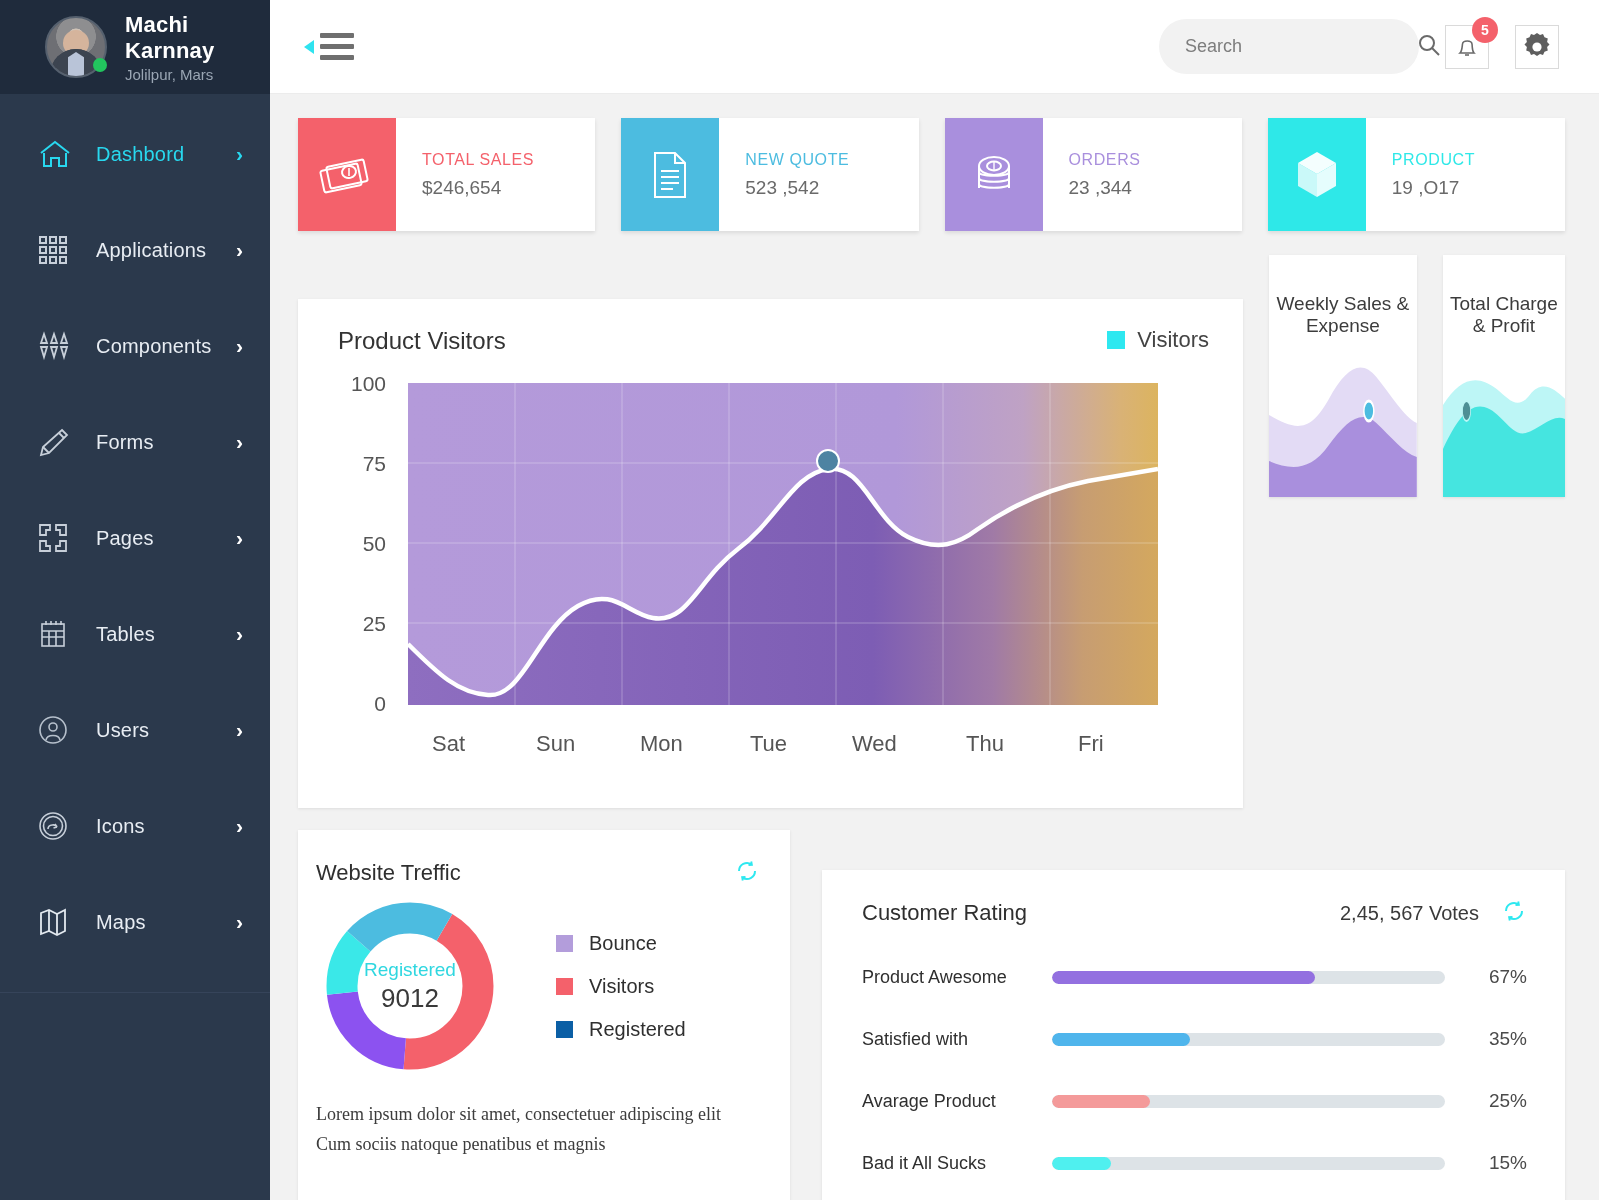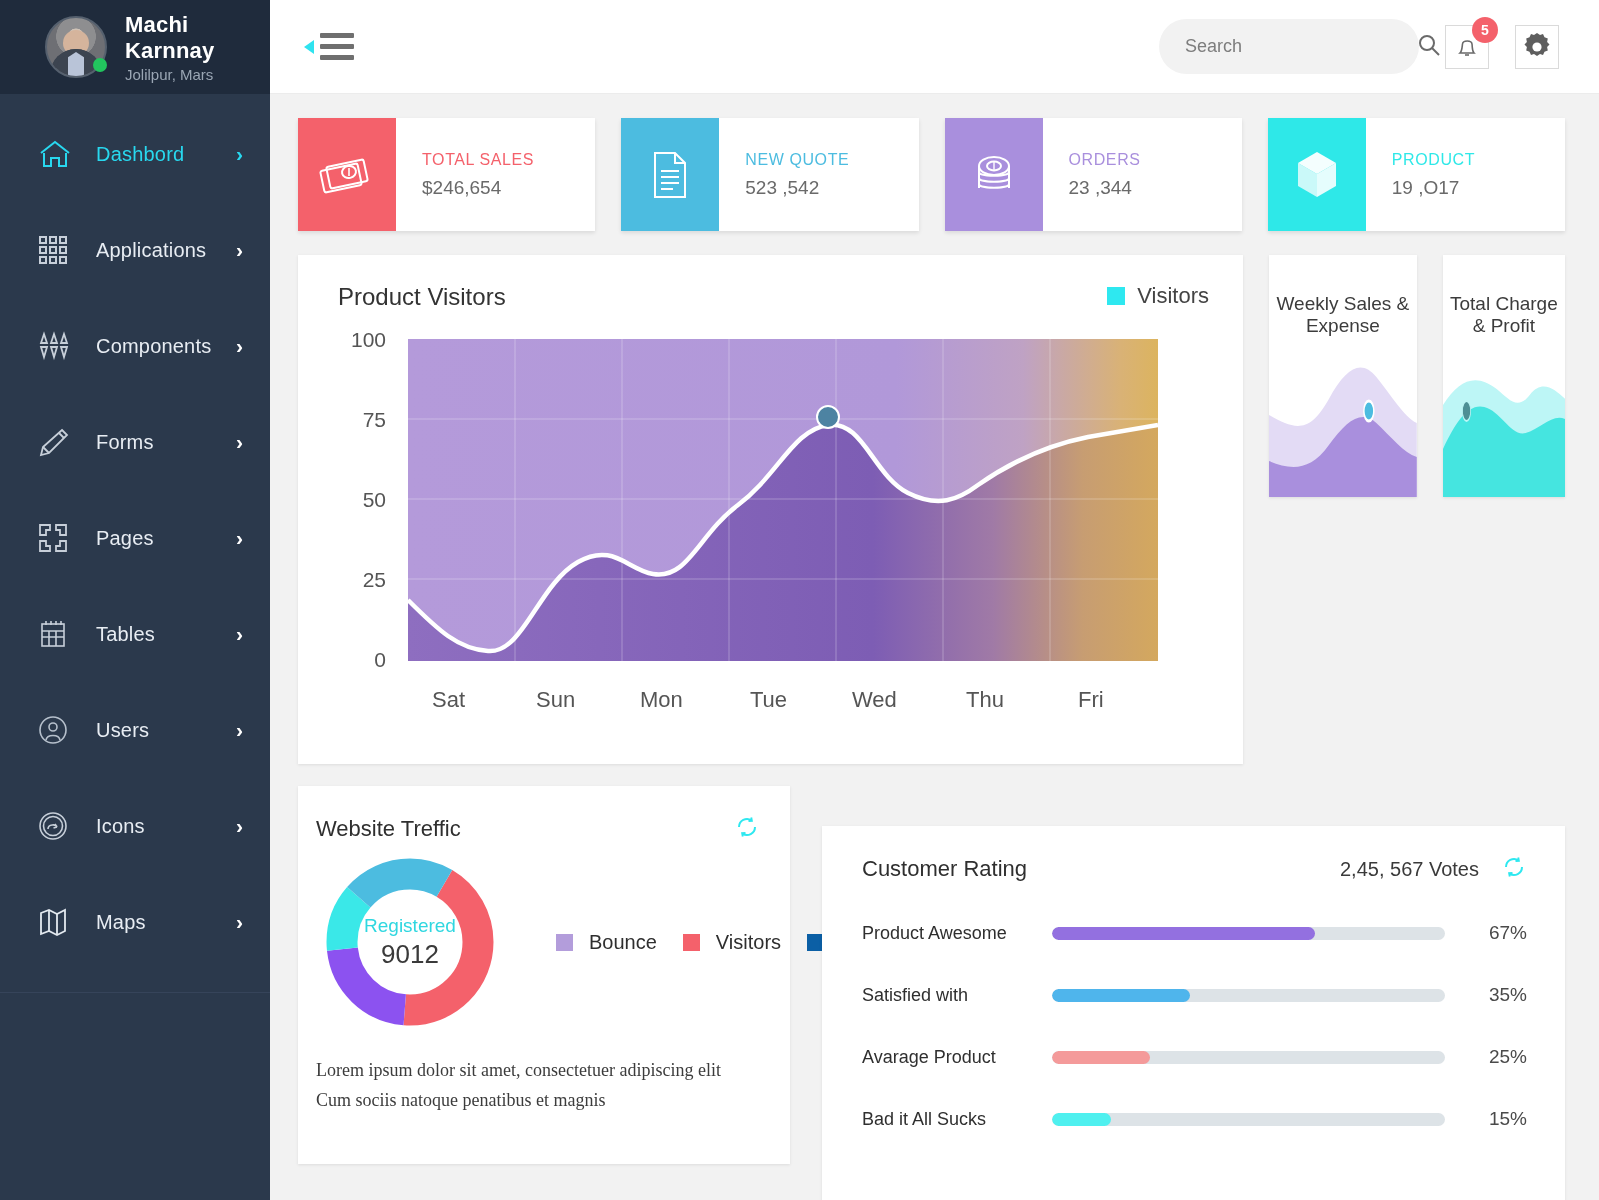--- a/index.html
+++ b/index.html
@@ -110,21 +110,21 @@
   .stat .tile {
     width: 98px; min-width: 98px; display: flex; align-items: center; justify-content: center;
   }
   .stat .body { flex: 1; display: flex; flex-direction: column; justify-content: center; padding-left: 26px; }
   .stat .t { font-size: 16px; letter-spacing: .6px; margin-bottom: 8px; }
   .stat .v { font-size: 19px; color: #6a6a6a; }
 
   
   .row2 { display: flex; gap: 26px; margin-top: 24px; }
   .panel { background: #fff; box-shadow: 0 1px 3px rgba(0,0,0,.09); }
-  .visitors-panel { flex: 1; height: 509px; padding: 28px 34px 0 40px; position: relative; }
+  .visitors-panel { flex: 1; height: 509px; padding: 28px 34px 0 40px; position: relative; margin-top: 44px; }
   .panel-head { display: flex; align-items: flex-start; }
   .panel-title { font-size: 24px; color: #333; font-weight: 400; }
   .legend { margin-left: auto; display: flex; align-items: center; gap: 12px; }
   .legend .sw { width: 18px; height: 18px; }
   .legend .lg-label { font-size: 22px; color: #444; }
 
   .side-col { width: 296px; display: flex; flex-direction: row; gap: 26px; }
   .mini-panel { height: 242px; position: relative; overflow: hidden; }
   .mini-title {
     text-align: center; font-size: 19px; color: #3c3c3c; padding-top: 38px; position: relative; z-index: 2;
@@ -143,21 +143,21 @@
   .votes { font-size: 20px; color: #3a3a3a; }
 
   .donut-area { display: flex; align-items: center; gap: 20px; padding-left: 10px; }
   .donut { width: 168px; height: 168px; position: relative; }
   .donut-center {
     position: absolute; inset: 34px; border-radius: 50%; background: #fff;
     display: flex; flex-direction: column; align-items: center; justify-content: center;
   }
   .dc-lbl { color: #2fd7e0; font-size: 19px; margin-bottom: 2px; }
   .dc-val { color: #3a3a3a; font-size: 26px; }
-  .donut-legend { display: flex; flex-direction: row; gap: 26px; padding-left: 42px; }
+  .donut-legend { display: flex; flex-direction: column; gap: 20px; padding-left: 42px; }
   .dl-row { display: flex; align-items: center; gap: 16px; }
   .dl-sw { width: 17px; height: 17px; }
   .dl-txt { font-size: 20px; color: #2f2f2f; }
 
   .lorem { margin-top: 30px; font-family: "Liberation Serif", serif; font-size: 18px; color: #3c3c3c; line-height: 1.65; }
 
   .rate-row { display: flex; align-items: center; height: 62px; }
   .rate-lbl { width: 190px; font-size: 18px; color: #2f2f2f; }
   .rate-track {
     flex: 1; height: 13px; background: #dde3e7; border-radius: 7px; overflow: hidden; margin-right: 26px;

